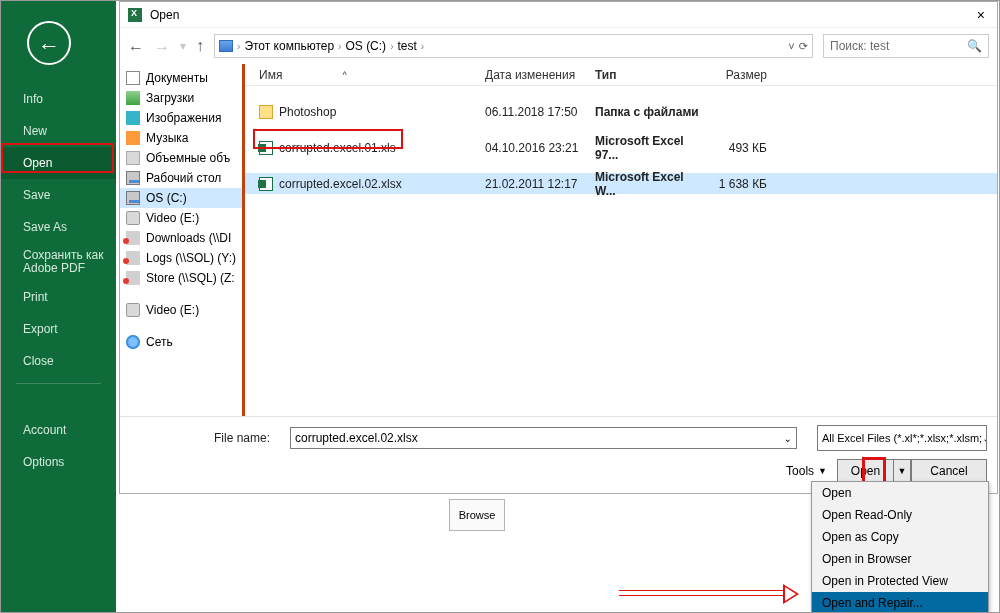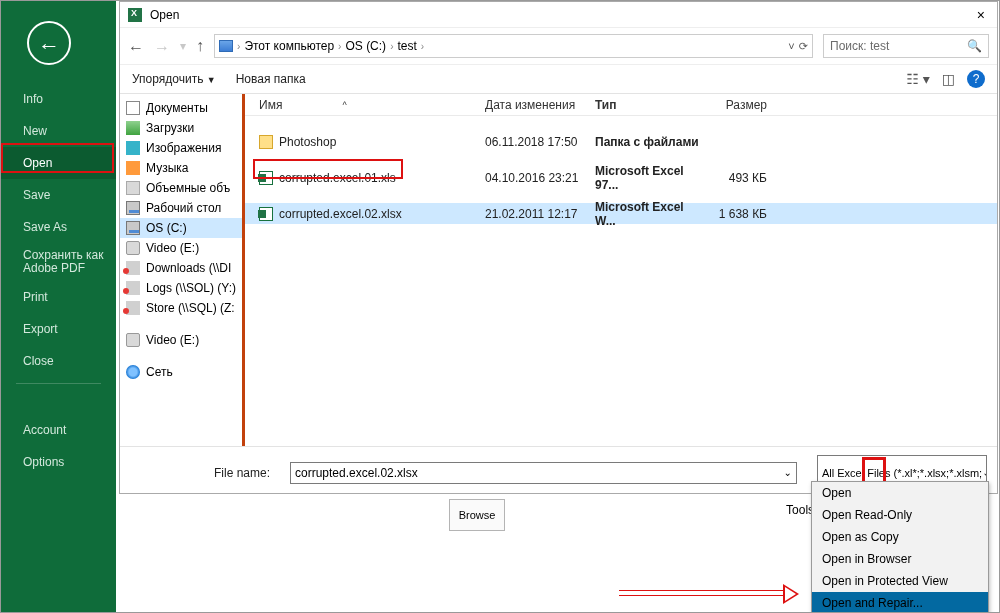--- a/index.html
+++ b/index.html
@@ -113,21 +113,21 @@
   .dlg-bottom {
     border-top: 1px solid #e3e3e3; padding: 8px 10px 10px 10px;
   }
   .fn-row { display: flex; align-items: center; gap: 20px; font-size: 12px; }
   .fn-label { width: 140px; text-align: right; color: #222; }
   .fn-input {
     flex: 1; height: 22px; border: 1px solid #7a7a7a; padding: 0 4px; font-size: 12px;
     display: flex; align-items: center; justify-content: space-between;
   }
   .filter-combo {
-    width: 170px; height: 35px; border: 1px solid #7a7a7a; padding: 0 4px; font-size: 11px;
+    width: 170px; height: 26px; border: 1px solid #7a7a7a; padding: 0 4px; font-size: 11px;
     display:flex; align-items:center; justify-content:space-between; white-space: nowrap; overflow:hidden;
   }
   .btn-row { display:flex; align-items:center; gap:0; margin-top: 8px; justify-content: flex-end; font-size:12px; }
   .tools { margin-right: 10px; display:flex; align-items:center; gap:4px; }
   .btn {
     height: 24px; border: 1px solid #7a7a7a; background: #e9e9e9; display:flex; align-items:center; justify-content:center;
     font-size: 12px; min-width: 76px;
   }
   .btn-open { min-width: 56px; border-right: none; }
   .btn-open-drop { width: 18px; min-width: 18px; border-left: 1px solid #7a7a7a; }
@@ -209,29 +209,20 @@
         <span>˅</span>
         <span>⟳</span>
       </span>
     </div>
     <div class="searchbox">
       <span>Поиск: test</span>
       <span style="color:#2a6fbf">🔍</span>
     </div>
   </div>
 
-  <div class="dlg-toolbar">
-    <span><span>Упорядочить</span> <span style="font-size:9px">▼</span></span>
-    <span>Новая папка</span>
-    <div class="tb-right">
-      <span class="tb-glyph">☷ ▾</span>
-      <span class="tb-glyph">◫</span>
-      <span class="help-circle">?</span>
-    </div>
-  </div>
 
   <div class="dlg-body">
     <div class="tree" id="tree">
         <div class="tree-item">
           <span class="ti-ico ico-doc"></span>
           <span>Документы</span>
         </div>
         <div class="tree-item">
           <span class="ti-ico ico-dl"></span>
           <span>Загрузки</span>

